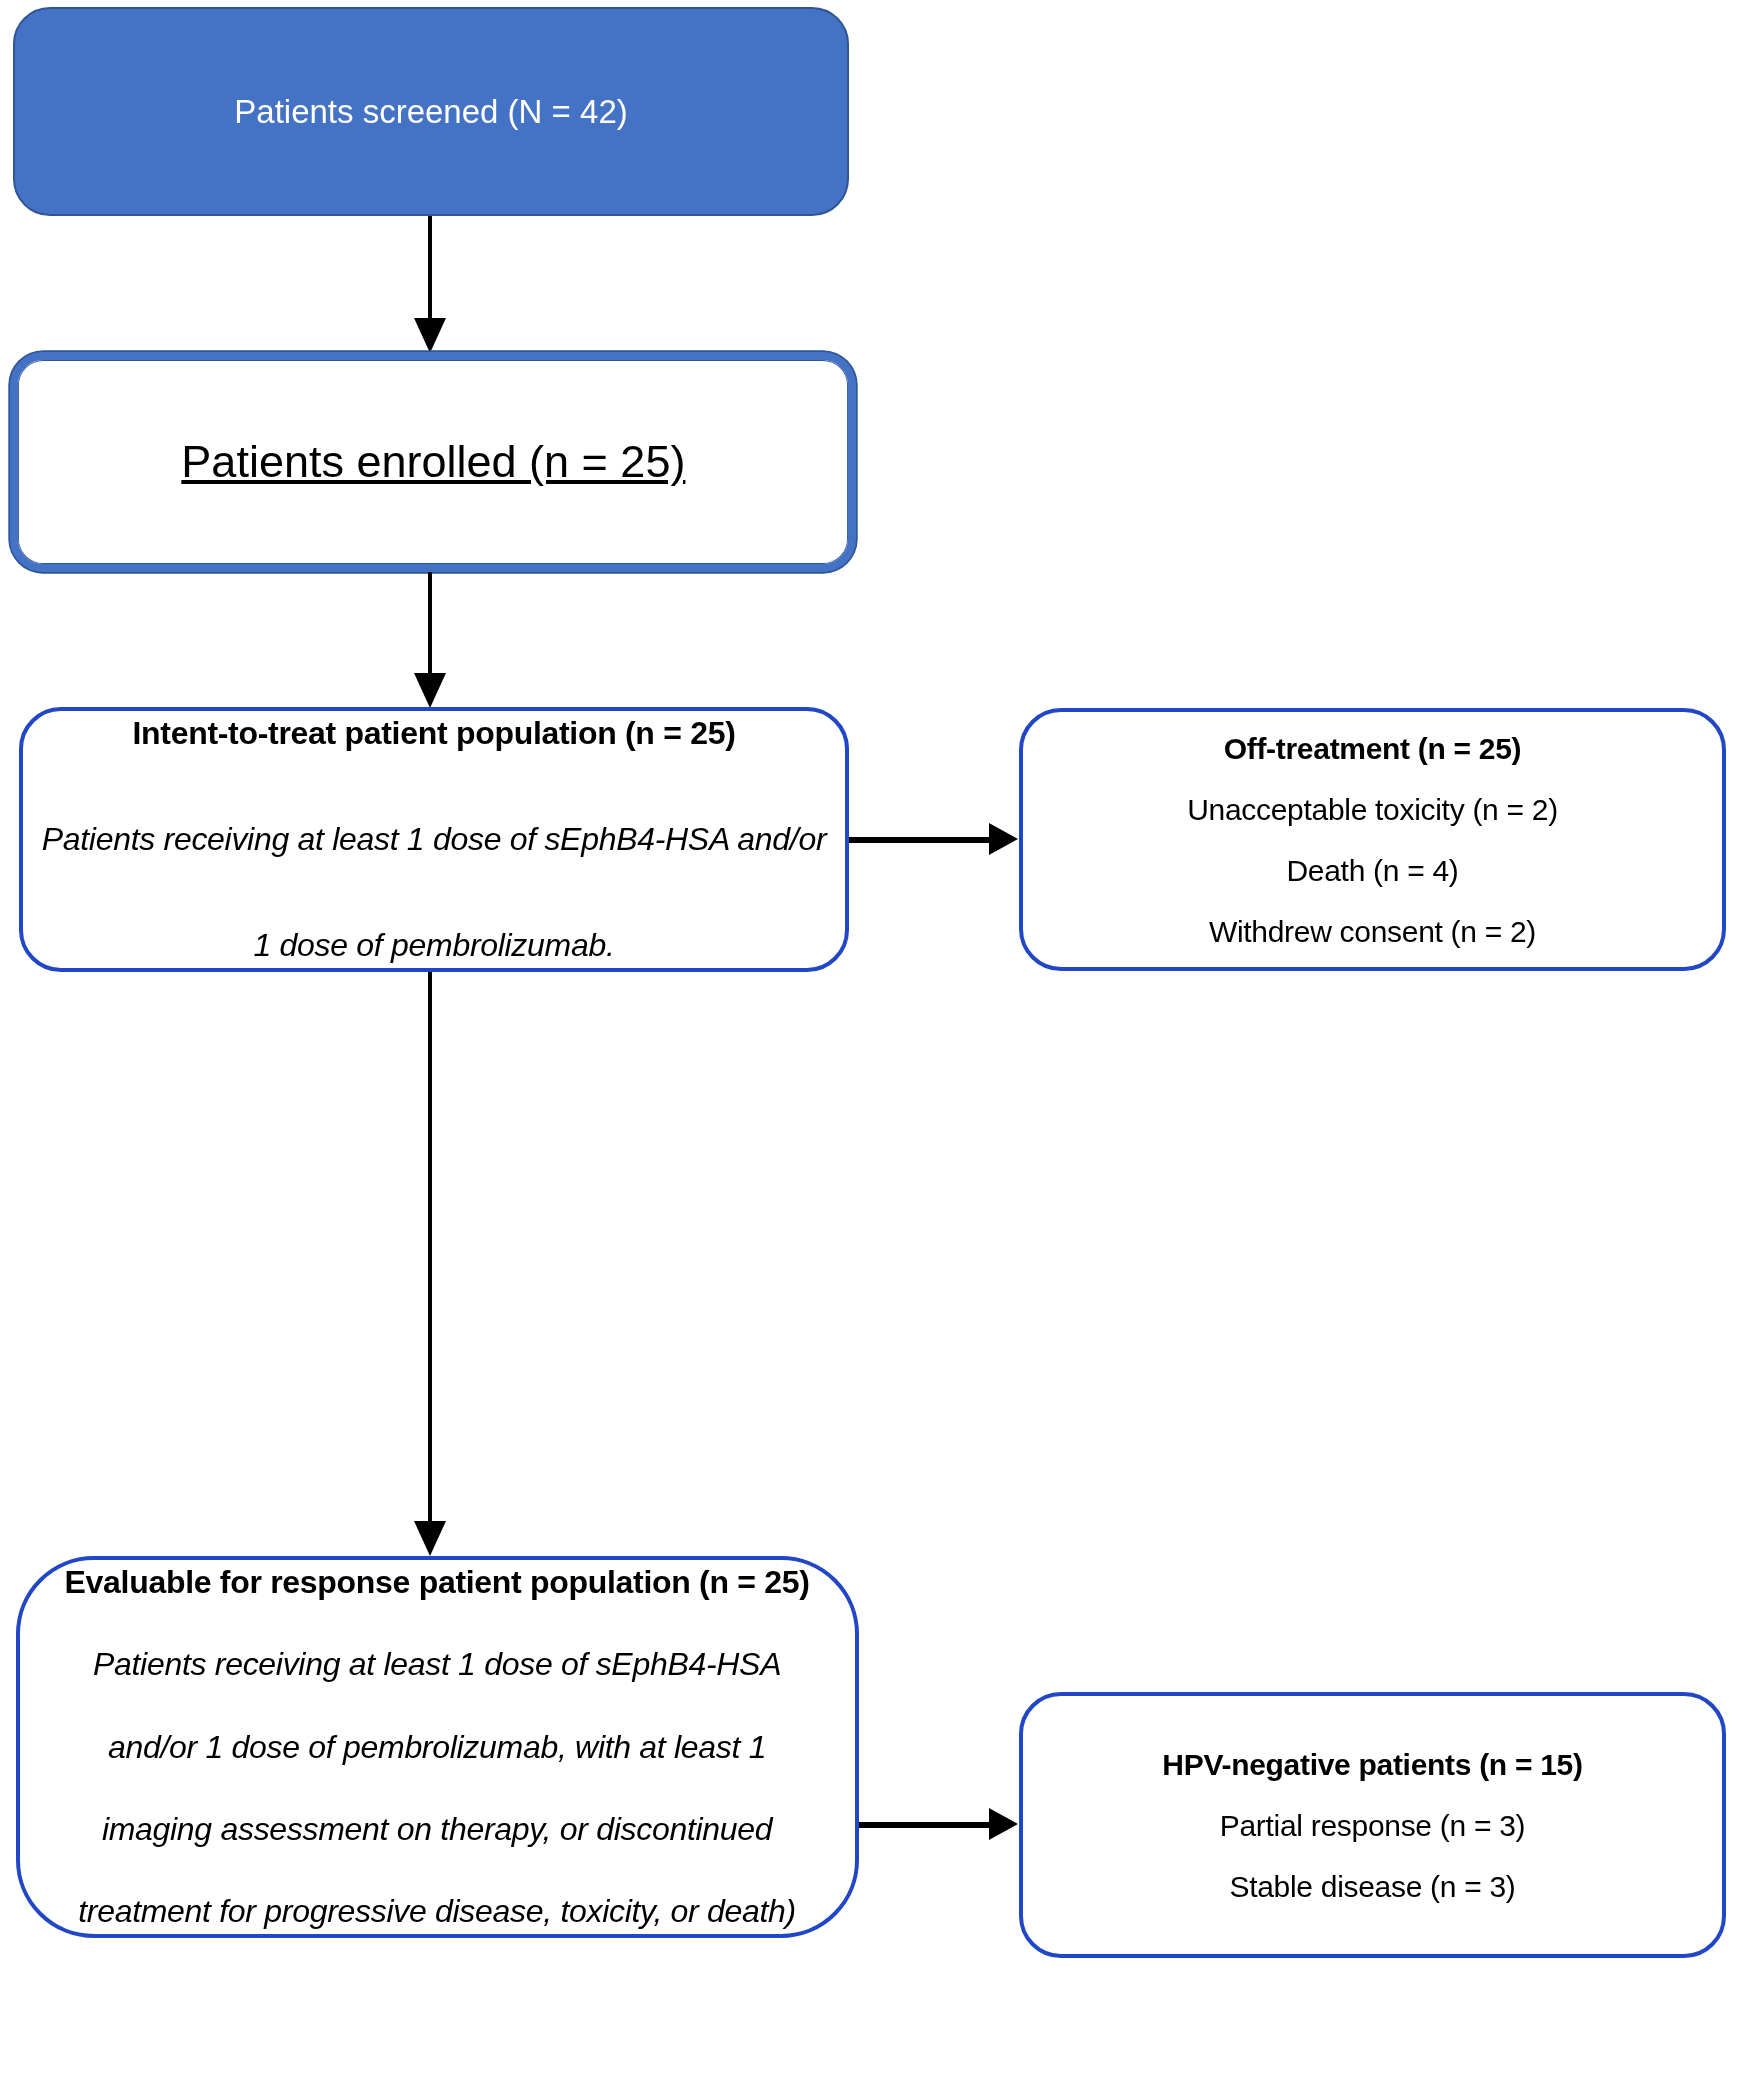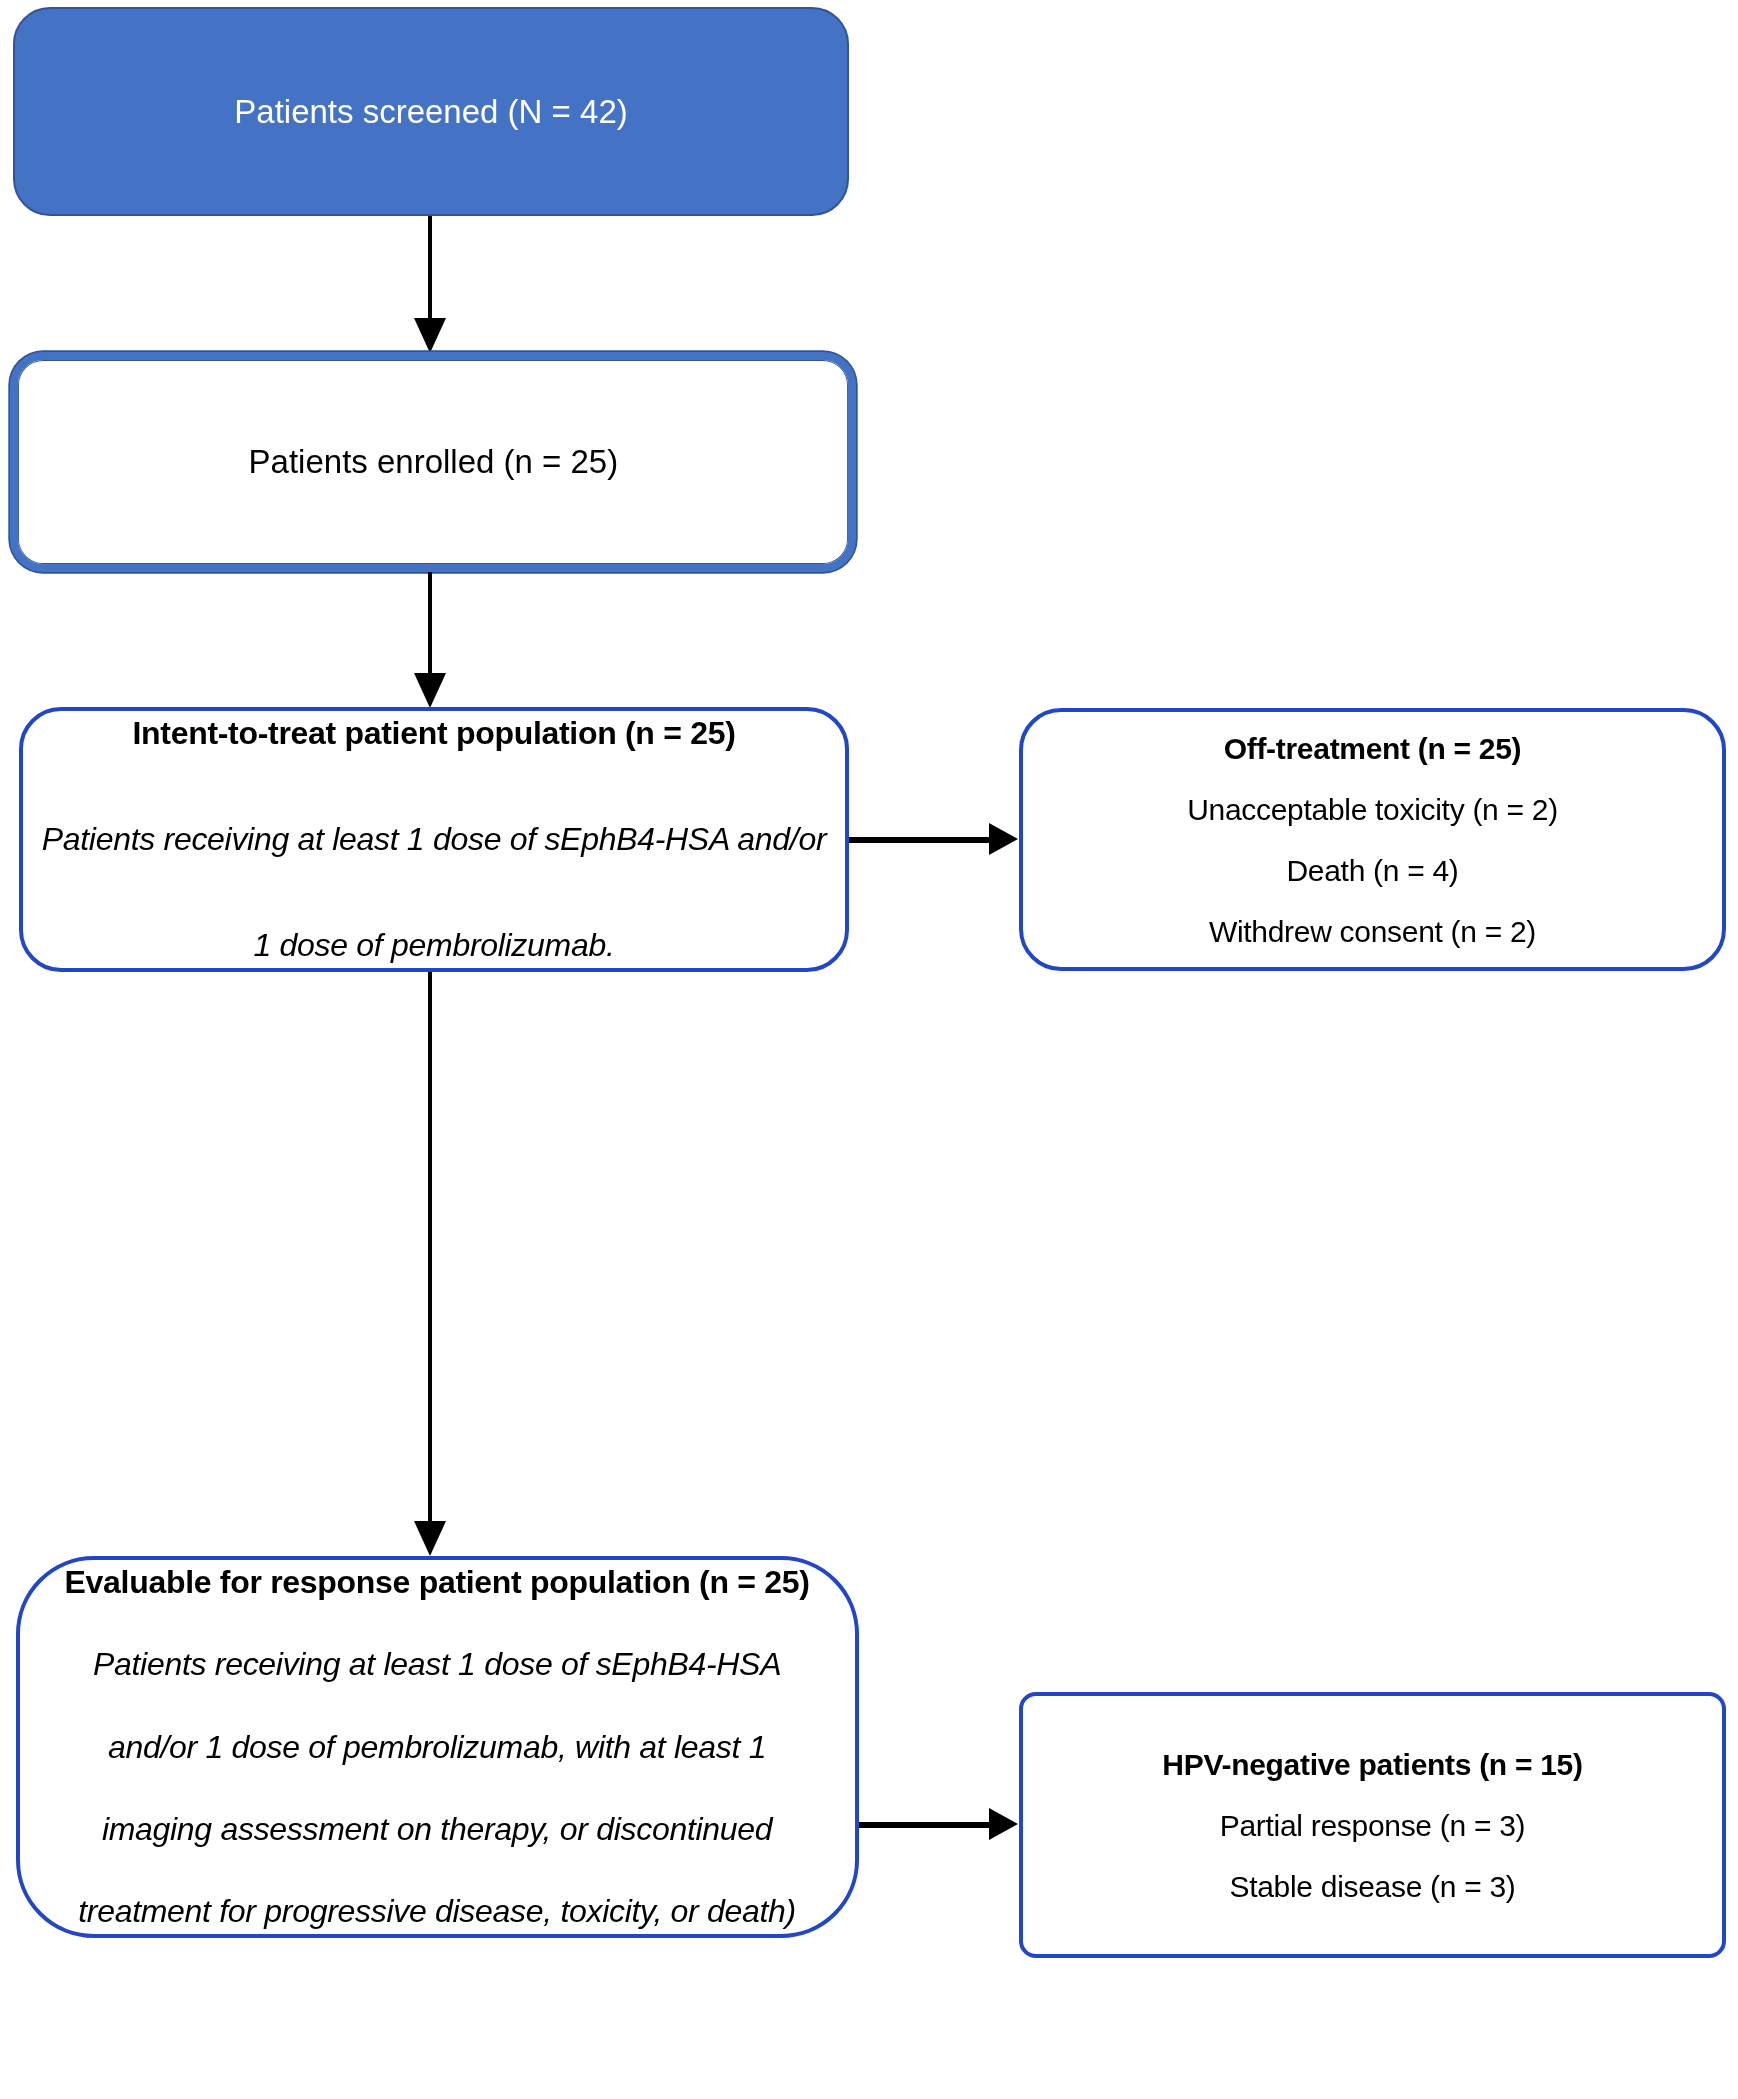--- a/index.html
+++ b/index.html
@@ -36,21 +36,22 @@
     border:2.6px solid var(--accent-dark);
     border-radius:37px;
     color:var(--ink-on-accent);
     font-size:33px;
   }
   
   .box-thick{
     border:8.7px solid var(--accent);
     box-shadow:0 0 0 1.7px var(--accent-dark), inset 0 0 0 0.9px var(--accent-dark);
     border-radius:33px;
-    font-size:33px;
+    font-size:45px;
+    text-decoration:underline;
   }
   
   .box-outline{
     border:4.3px solid var(--outline);
     border-radius:42px;
     gap:16px;
   }
   .box-outline.big-radius{border-radius:78px;}
   .fs-left{font-size:32px;line-height:45px;letter-spacing:-0.3px;justify-content:space-between;}
   .fs-right{font-size:30px;line-height:45px;letter-spacing:-0.3px;}
@@ -125,20 +126,20 @@
     <span class="line italic">and/or 1 dose of pembrolizumab, with at least 1</span>
     <span class="line italic">imaging assessment on therapy, or discontinued</span>
     <span class="line italic">treatment for progressive disease, toxicity, or death)</span>
   </div>
 
   <div>
     <div class="arrow-part stem-h" style="left:859px;top:1822px;width:131px;"></div>
     <div class="arrow-part head-h" style="left:989px;top:1808px;"></div>
   </div>
 
-  <div class="box box-outline fs-right" style="left:1019px;top:1692px;width:707px;height:266px;border-radius:17px;">
+  <div class="box box-outline fs-right" style="left:1019px;top:1692px;width:707px;height:266px;">
     <span class="line bold">HPV-negative patients (n = 15)</span>
     <span class="line">Partial response (n = 3)</span>
     <span class="line">Stable disease (n = 3)</span>
   </div>
 
 </div>
 
 
 </body></html>

